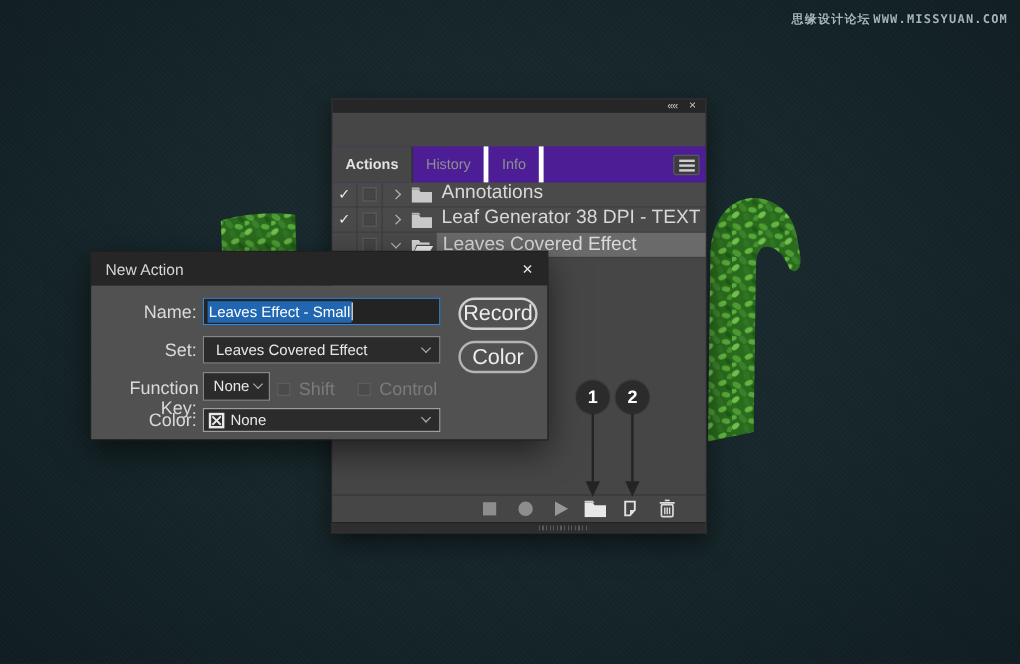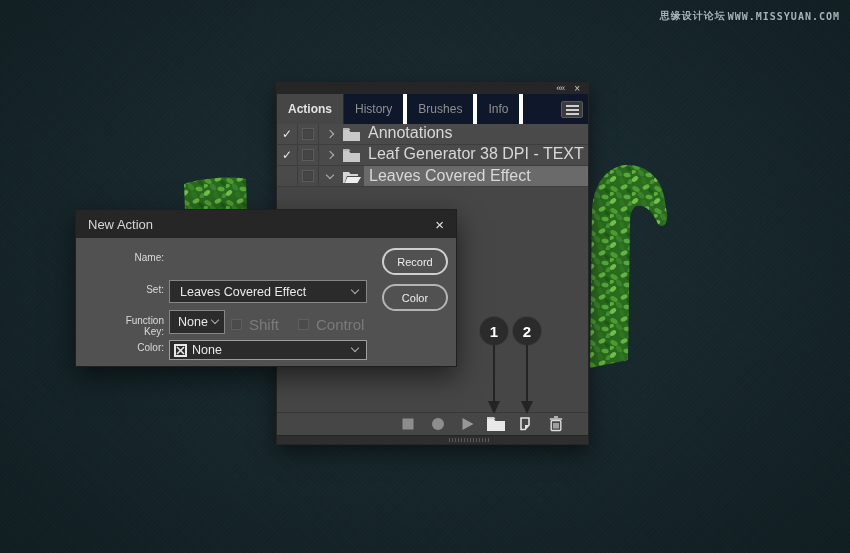--- a/index.html
+++ b/index.html
@@ -34,21 +34,21 @@
     display:flex; flex-direction:column;
   }
   .panel-chrome {
     height:11px; background:#262626; flex:0 0 11px;
     display:flex; justify-content:flex-end; align-items:center;
     gap:10px; padding:0 8px; color:#c9c9c9;
   }
   .collapse-glyph { font-size:9px; line-height:9px; letter-spacing:-1px; }
   .close-glyph { font-size:10px; line-height:9px; }
 
-  .tabbar { height:30px; flex:0 0 30px; background:#0f172a; display:flex; position:relative; }
+  .tabbar { height:30px; flex:0 0 30px; background:#4c1d95; display:flex; position:relative;margin-top:28px; }
   .tab {
     padding:0 11px; display:flex; align-items:center;
     font-size:12px; color:#8f8f8f; border-right:4px solid #ffffff; cursor:default;
   }
   .tab.active { background:#464646; color:#e3e3e3; font-weight:bold; border-right:1px solid #2a2a2a; }
   .panel-menu-btn {
     position:absolute; right:5px; top:7px; width:22px; height:17px;
     border:1px solid #5a5a5a; border-radius:2px; background:#3c3c3c;
     display:flex; flex-direction:column; justify-content:center; gap:2px; align-items:center;
   }
@@ -89,21 +89,21 @@
     box-shadow:0 10px 26px rgba(0,0,0,0.55);
     border:1px solid #1f1f1f;
   }
   .dialog-title {
     height:28px; background:#262626; display:flex; align-items:center;
     padding:0 12px; color:#d6d6d6; font-size:13px;
   }
   .dialog-close { margin-left:auto; color:#e2e2e2; font-size:15px; line-height:15px; cursor:default; }
   .dialog-body { position:relative; height:128px; background:#515151; }
 
-  .fld-label { position:absolute; width:88px; text-align:right; font-size:10px; color:#dadada;padding-left:32px; }
+  .fld-label { position:absolute; width:88px; text-align:right; font-size:15px; color:#dadada;padding-left:32px; }
   .name-input {
     position:absolute; left:93px; top:10px; width:198px; height:23px;
     background:#232323; border:1px solid #3d85cc;
     display:flex; align-items:center; padding-left:3px; overflow:hidden;
   }
   .sel-text { background:#2066b1; color:#ffffff; font-size:12.5px; padding:2px 1px; white-space:nowrap; }
   .caret { width:1px; height:15px; background:#f2f2f2; }
 
   .ui-select {
     position:absolute; background:#2b2b2b; border:1px solid #868686;
@@ -125,21 +125,21 @@
   .dis-check .lbl { font-size:15px; color:#7b7b7b; }
   .chk-shift   { left:155px; top:78px; }
   .chk-control { left:222px; top:78px; }
 
   .xbox { width:13px; height:13px; border:2px solid #e8e8e8; background:#2b2b2b;
           display:flex; align-items:center; justify-content:center; flex:0 0 13px; }
 
   .pill-btn {
     position:absolute; left:306px; width:66px; height:27px;
     border-radius:14px; border:2px solid #cfcfcf; background:transparent;
-    color:#ededed; font-size:11px; font-family:inherit;
+    color:#ededed; font-size:18px; font-family:inherit;
     display:flex; align-items:center; justify-content:center; cursor:default;
   }
   .btn-record { top:10px; }
   .btn-cancel { top:46px; border-color:#b4b4b4; }
 
   
   .badge {
     position:absolute; width:28px; height:28px; border-radius:50%; z-index:5;
     background:#2b2b2b; box-shadow:0 0 0 1px #3d3d3d;
     color:#ffffff; font-size:15px; font-weight:bold;
@@ -197,23 +197,20 @@
     <span class="collapse-glyph">««</span>
     <span class="close-glyph">×</span>
   </div>
 
   <div class="tabbar">
     <div class="tab active">
         <span>Actions</span>
       </div>
     <div class="tab">
         <span>History</span>
-      </div>
-    <div class="tab">
-        <span>Brushes</span>
       </div>
     <div class="tab">
         <span>Info</span>
       </div>
     <div class="panel-menu-btn">
         <i></i>
         <i></i>
         <i></i>
       </div>
   </div>
@@ -317,20 +314,24 @@
 </div>
 
 <div class="dialog">
   <div class="dialog-title">
     <span>New Action</span>
     <span class="dialog-close">×</span>
   </div>
   <div class="dialog-body">
 
     <span class="fld-label" style="left:0; top:14px;">Name:</span>
+    <div class="name-input">
+      <span class="sel-text">Leaves Effect - Small</span>
+      <span class="caret"></span>
+    </div>
 
     <span class="fld-label" style="left:0; top:46px;">Set:</span>
     <div class="ui-select select-set">
       <span>Leaves Covered Effect</span>
       <span class="sel-chev"></span>
     </div>
 
     <span class="fld-label" style="left:0; top:77px;">Function Key:</span>
     <div class="ui-select select-fnkey">
       <span>None</span>

